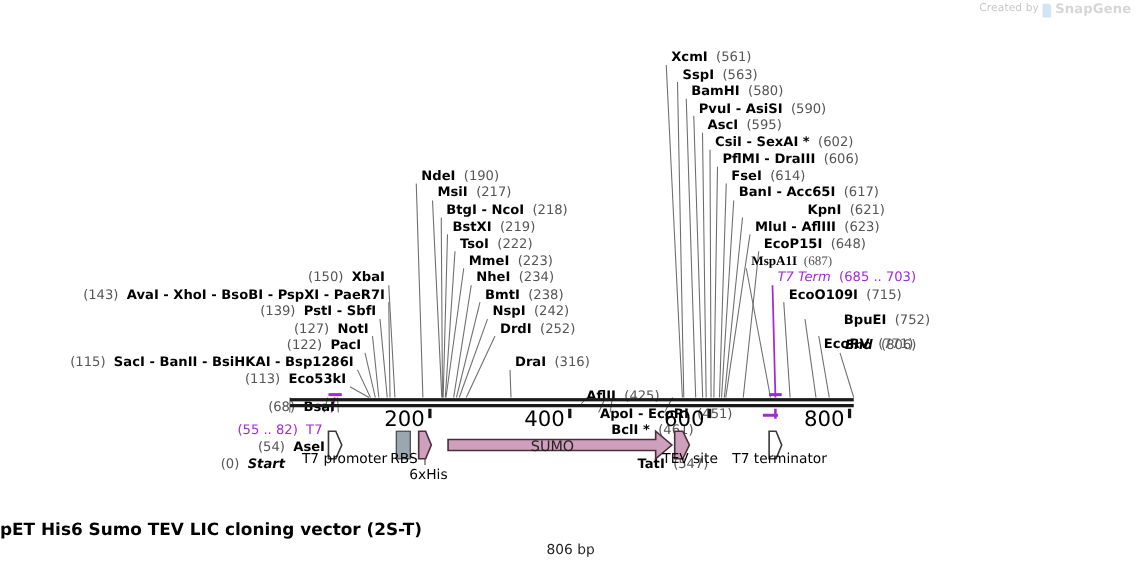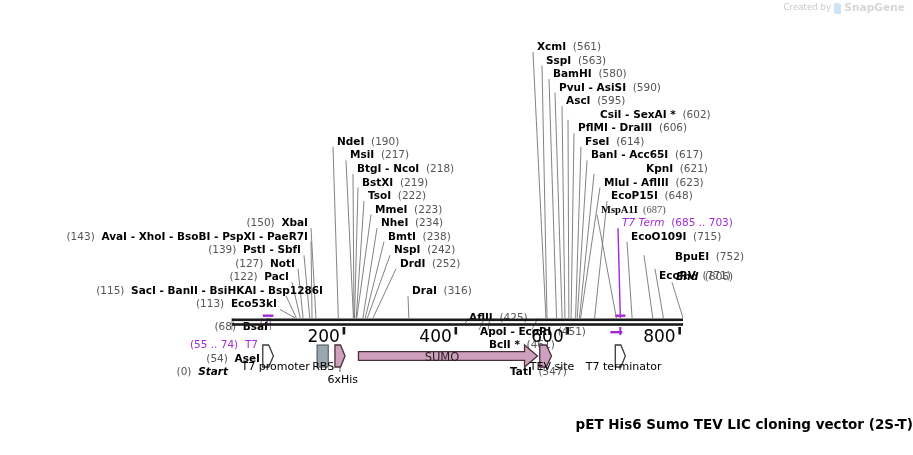--- a/index.html
+++ b/index.html
@@ -61,21 +61,21 @@
   .feature-label{
     position:absolute;
     font-size:11px;color:#000;
     white-space:nowrap;
     transform:translateX(-50%);
   }
 
   
   .title{
     position:absolute;left:0;top:416px;width:913px;
-    text-align:right;font-size:13.5px;font-weight:bold;color:#000;
+    text-align:left;font-size:13.5px;font-weight:bold;color:#000;
   }
   .subtitle{
     position:absolute;left:0;top:433px;width:913px;
     text-align:center;font-size:11px;color:#222;
   }
 </style>
 </head>
 <body>
 
 <div id="stage">
@@ -132,21 +132,21 @@
       <line x1="251" y1="363.65000000000003" x2="262.21588089330027" y2="318" stroke="#6d6d6d" stroke-width="0.85"></line>
       <line x1="231" y1="377.20000000000005" x2="232" y2="318" stroke="#6d6d6d" stroke-width="0.85"></line>
     </svg>
 
   <div class="labels" id="labels">
       <div class="lbl" style="top: 41px; left: 537px;"><span><span class="enz">XcmI</span></span>&nbsp;&nbsp;<span class="pos">(561)</span></div>
       <div class="lbl" style="top: 54.55px; left: 546px;"><span><span class="enz">SspI</span></span>&nbsp;&nbsp;<span class="pos">(563)</span></div>
       <div class="lbl" style="top: 68.1px; left: 553px;"><span><span class="enz">BamHI</span></span>&nbsp;&nbsp;<span class="pos">(580)</span></div>
       <div class="lbl" style="top: 81.65px; left: 559px;"><span><span class="enz">PvuI</span><span class="sep">&nbsp;-&nbsp;</span><span class="enz">AsiSI</span></span>&nbsp;&nbsp;<span class="pos">(590)</span></div>
       <div class="lbl" style="top: 95.2px; left: 566px;"><span><span class="enz">AscI</span></span>&nbsp;&nbsp;<span class="pos">(595)</span></div>
-      <div class="lbl" style="top: 108.75px; left: 600px;"><span><span class="enz">CsiI</span><span class="sep">&nbsp;-&nbsp;</span><span class="enz">SexAI *</span></span>&nbsp;&nbsp;<span class="pos">(602)</span></div>
+      <div class="lbl" style="top: 108.75px; left: 572px;"><span><span class="enz">CsiI</span><span class="sep">&nbsp;-&nbsp;</span><span class="enz">SexAI *</span></span>&nbsp;&nbsp;<span class="pos">(602)</span></div>
       <div class="lbl" style="top: 122.3px; left: 578px;"><span><span class="enz">PflMI</span><span class="sep">&nbsp;-&nbsp;</span><span class="enz">DraIII</span></span>&nbsp;&nbsp;<span class="pos">(606)</span></div>
       <div class="lbl" style="top: 135.85px; left: 585px;"><span><span class="enz">FseI</span></span>&nbsp;&nbsp;<span class="pos">(614)</span></div>
       <div class="lbl" style="top: 149.4px; left: 591px;"><span><span class="enz">BanI</span><span class="sep">&nbsp;-&nbsp;</span><span class="enz">Acc65I</span></span>&nbsp;&nbsp;<span class="pos">(617)</span></div>
       <div class="lbl" style="top: 162.95px; left: 598px; margin-left: 48px;"><span><span class="enz">KpnI</span></span>&nbsp;&nbsp;<span class="pos">(621)</span></div>
       <div class="lbl" style="top: 176.5px; left: 604px;"><span><span class="enz">MluI</span><span class="sep">&nbsp;-&nbsp;</span><span class="enz">AflIII</span></span>&nbsp;&nbsp;<span class="pos">(623)</span></div>
       <div class="lbl" style="top: 190.05px; left: 611px;"><span><span class="enz">EcoP15I</span></span>&nbsp;&nbsp;<span class="pos">(648)</span></div>
       <div class="lbl" style="top: 203.6px; left: 601px; font-family: Liberation Serif, serif;"><span><span class="enz">MspA1I</span></span>&nbsp;&nbsp;<span class="pos">(687)</span></div>
       <div class="lbl purple feat" style="top: 217.15px; left: 622px;"><span><span class="enz">T7 Term</span></span>&nbsp;&nbsp;<span class="pos">(685 .. 703)</span></div>
       <div class="lbl" style="top: 230.7px; left: 631px;"><span><span class="enz">EcoO109I</span></span>&nbsp;&nbsp;<span class="pos">(715)</span></div>
       <div class="lbl" style="top: 251px; left: 648px; margin-left: 27px;"><span><span class="enz">BpuEI</span></span>&nbsp;&nbsp;<span class="pos">(752)</span></div>
@@ -165,24 +165,24 @@
       <div class="lbl" style="top: 284.9px; left: 412px;"><span><span class="enz">DraI</span></span>&nbsp;&nbsp;<span class="pos">(316)</span></div>
       <div class="lbl" style="top: 312px; left: 469px;"><span><span class="enz">AflII</span></span>&nbsp;&nbsp;<span class="pos">(425)</span></div>
       <div class="lbl" style="top: 325.55px; left: 480px;"><span><span class="enz">ApoI</span><span class="sep">&nbsp;-&nbsp;</span><span class="enz">EcoRI</span></span>&nbsp;&nbsp;<span class="pos">(451)</span></div>
       <div class="lbl" style="top: 339.1px; left: 489px;"><span><span class="enz">BclI *</span></span>&nbsp;&nbsp;<span class="pos">(461)</span></div>
       <div class="lbl" style="top: 366.2px; left: 510px;"><span><span class="enz">TatI</span></span>&nbsp;&nbsp;<span class="pos">(547)</span></div>
       <div class="lbl" style="top: 217.15px; left: 308px; transform: translateX(-100%);"><span class="pos">(150)</span>&nbsp;&nbsp;<span><span class="enz">XbaI</span></span></div>
       <div class="lbl" style="top: 230.7px; left: 308px; transform: translateX(-100%);"><span class="pos">(143)</span>&nbsp;&nbsp;<span><span class="enz">AvaI</span><span class="sep">&nbsp;-&nbsp;</span><span class="enz">XhoI</span><span class="sep">&nbsp;-&nbsp;</span><span class="enz">BsoBI</span><span class="sep">&nbsp;-&nbsp;</span><span class="enz">PspXI</span><span class="sep">&nbsp;-&nbsp;</span><span class="enz">PaeR7I</span></span></div>
       <div class="lbl" style="top: 244.25px; left: 301px; transform: translateX(-100%);"><span class="pos">(139)</span>&nbsp;&nbsp;<span><span class="enz">PstI</span><span class="sep">&nbsp;-&nbsp;</span><span class="enz">SbfI</span></span></div>
       <div class="lbl" style="top: 257.8px; left: 295px; transform: translateX(-100%);"><span class="pos">(127)</span>&nbsp;&nbsp;<span><span class="enz">NotI</span></span></div>
       <div class="lbl" style="top: 271.35px; left: 289px; transform: translateX(-100%);"><span class="pos">(122)</span>&nbsp;&nbsp;<span><span class="enz">PacI</span></span></div>
-      <div class="lbl" style="top: 284.9px; left: 283px; transform: translateX(-100%); margin-left: 40px;"><span class="pos">(115)</span>&nbsp;&nbsp;<span><span class="enz">SacI</span><span class="sep">&nbsp;-&nbsp;</span><span class="enz">BanII</span><span class="sep">&nbsp;-&nbsp;</span><span class="enz">BsiHKAI</span><span class="sep">&nbsp;-&nbsp;</span><span class="enz">Bsp1286I</span></span></div>
+      <div class="lbl" style="top: 284.9px; left: 283px; transform: translateX(-100%);"><span class="pos">(115)</span>&nbsp;&nbsp;<span><span class="enz">SacI</span><span class="sep">&nbsp;-&nbsp;</span><span class="enz">BanII</span><span class="sep">&nbsp;-&nbsp;</span><span class="enz">BsiHKAI</span><span class="sep">&nbsp;-&nbsp;</span><span class="enz">Bsp1286I</span></span></div>
       <div class="lbl" style="top: 298.45px; left: 277px; transform: translateX(-100%);"><span class="pos">(113)</span>&nbsp;&nbsp;<span><span class="enz">Eco53kI</span></span></div>
       <div class="lbl" style="top: 321px; left: 268px; transform: translateX(-100%);"><span class="pos">(68)</span>&nbsp;&nbsp;<span><span class="enz">BsaI</span></span></div>
-      <div class="lbl purple" style="top: 339.1px; left: 258px; transform: translateX(-100%);"><span class="pos">(55 .. 74)</span>&nbsp;&nbsp;<span><span class="enz">T7</span></span></div>
+      <div class="lbl purple" style="top: 339.1px; left: 258px; transform: translateX(-100%);"><span class="pos">(55 .. 82)</span>&nbsp;&nbsp;<span><span class="enz">T7</span></span></div>
       <div class="lbl" style="top: 352.65px; left: 260px; transform: translateX(-100%);"><span class="pos">(54)</span>&nbsp;&nbsp;<span><span class="enz">AseI</span></span></div>
       <div class="lbl feat" style="top: 366.2px; left: 228px; transform: translateX(-100%);"><span class="pos">(0)</span>&nbsp;&nbsp;<span><span class="enz">Start</span></span></div>
     </div>
 
   <svg class="mapline" id="mapsvg" width="913" height="120" style="top:312px">
       <rect x="232" y="6.5" width="451" height="2.6" fill="#1a1a1a"></rect>
       <rect x="232" y="11.2" width="451" height="2.6" fill="#1a1a1a"></rect>
       <rect x="342.6106699751861" y="15" width="2.6" height="7.5" fill="#111"></rect>
       <rect x="454.52133995037224" y="15" width="2.6" height="7.5" fill="#111"></rect>
       <rect x="566.4320099255583" y="15" width="2.6" height="7.5" fill="#111"></rect>
@@ -221,14 +221,15 @@
     </div>
   <div id="feature-names">
       <div class="feature-label" style="left: 275.645px; top: 360px;">T7 promoter</div>
       <div class="feature-label" style="left: 323.207px; top: 360px;">RBS</div>
       <div class="feature-label" style="left: 342.792px; top: 373px;">6xHis</div>
       <div class="feature-label" style="left: 552.065px; top: 360px;">TEV site</div>
       <div class="feature-label" style="left: 623.687px; top: 360px;">T7 terminator</div>
     </div>
 
   <div class="title">pET His6 Sumo TEV LIC cloning vector (2S-T)</div>
+  <div class="subtitle">806 bp</div>
 
 </div>
 
 </body></html>

